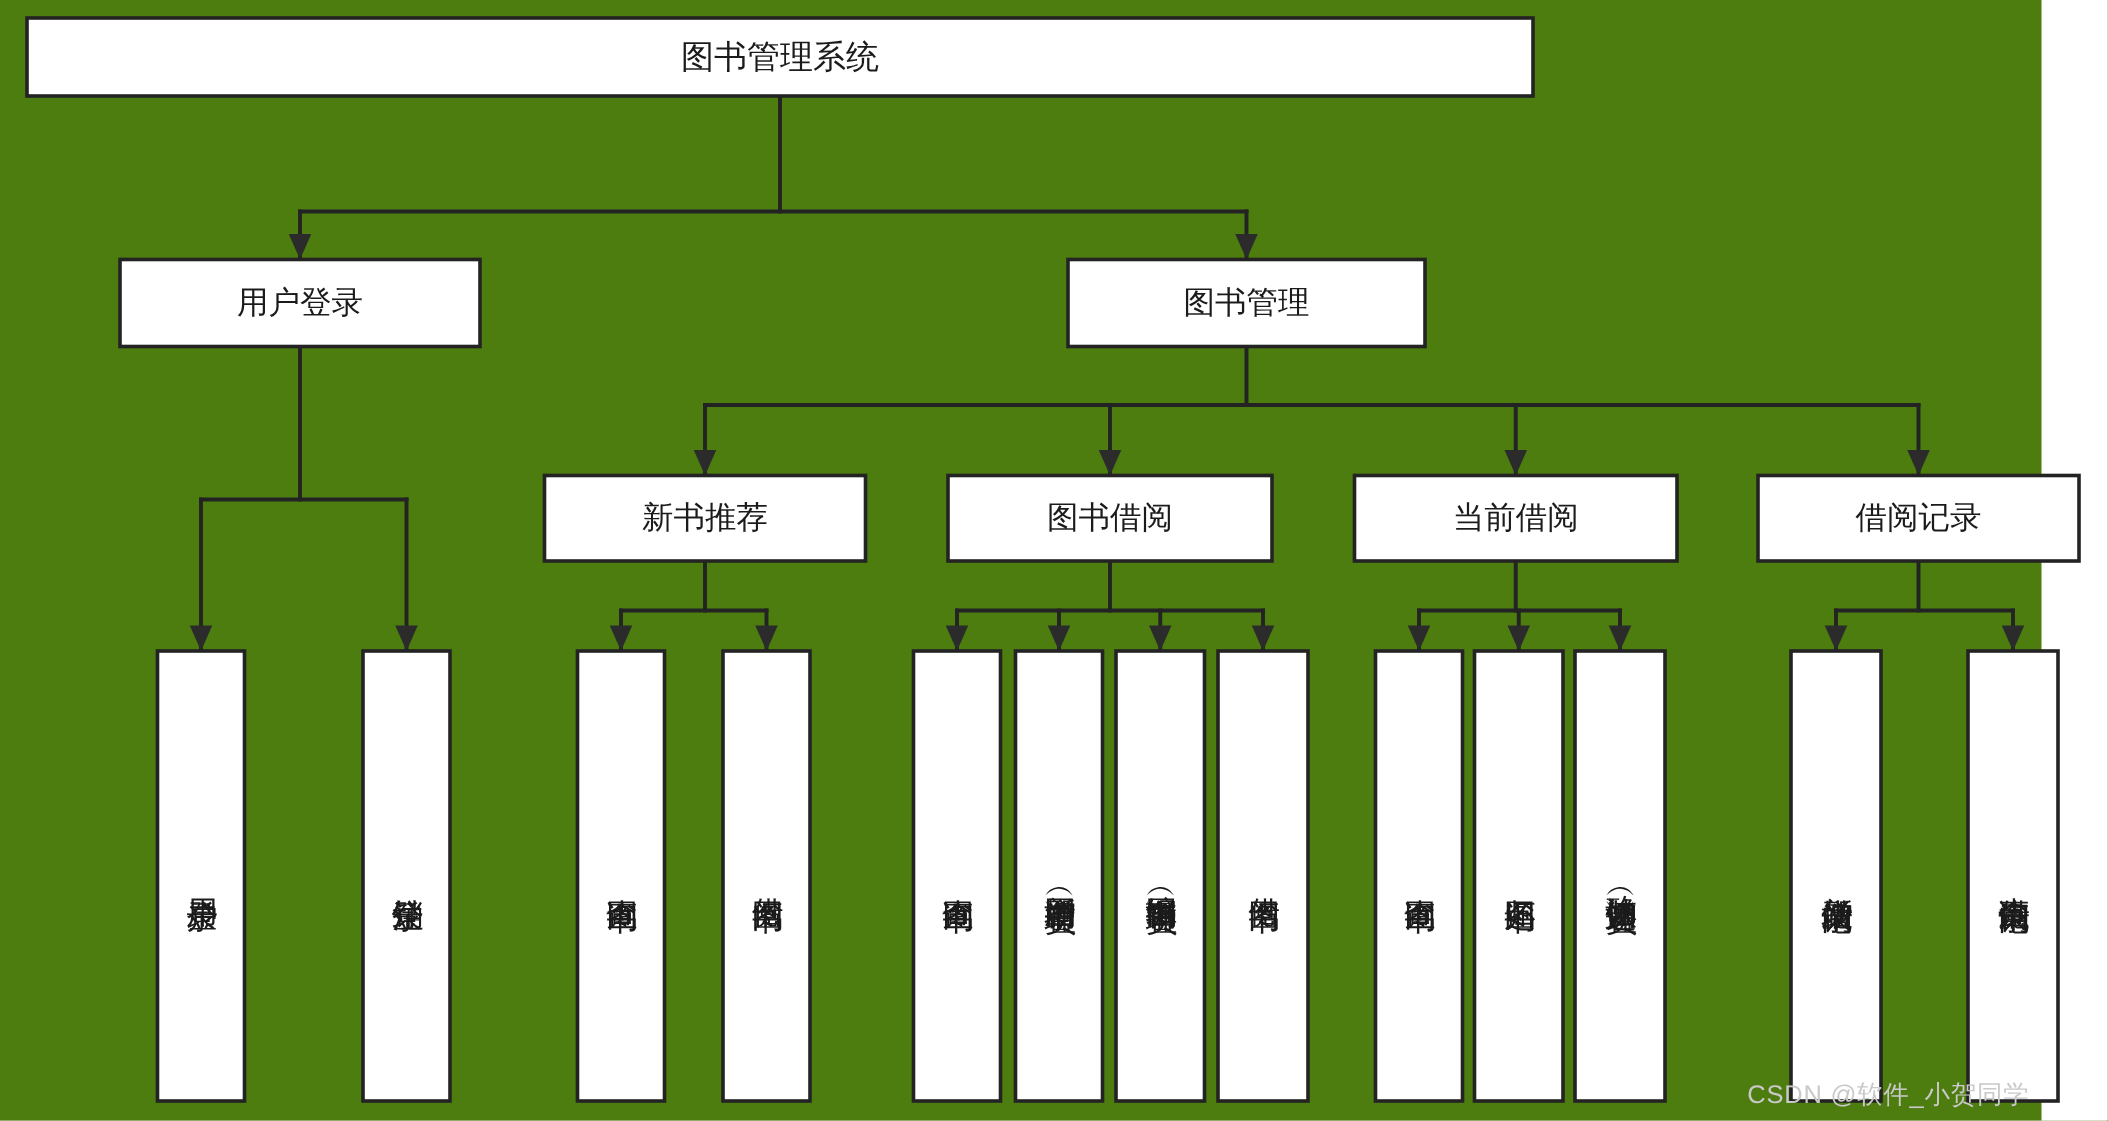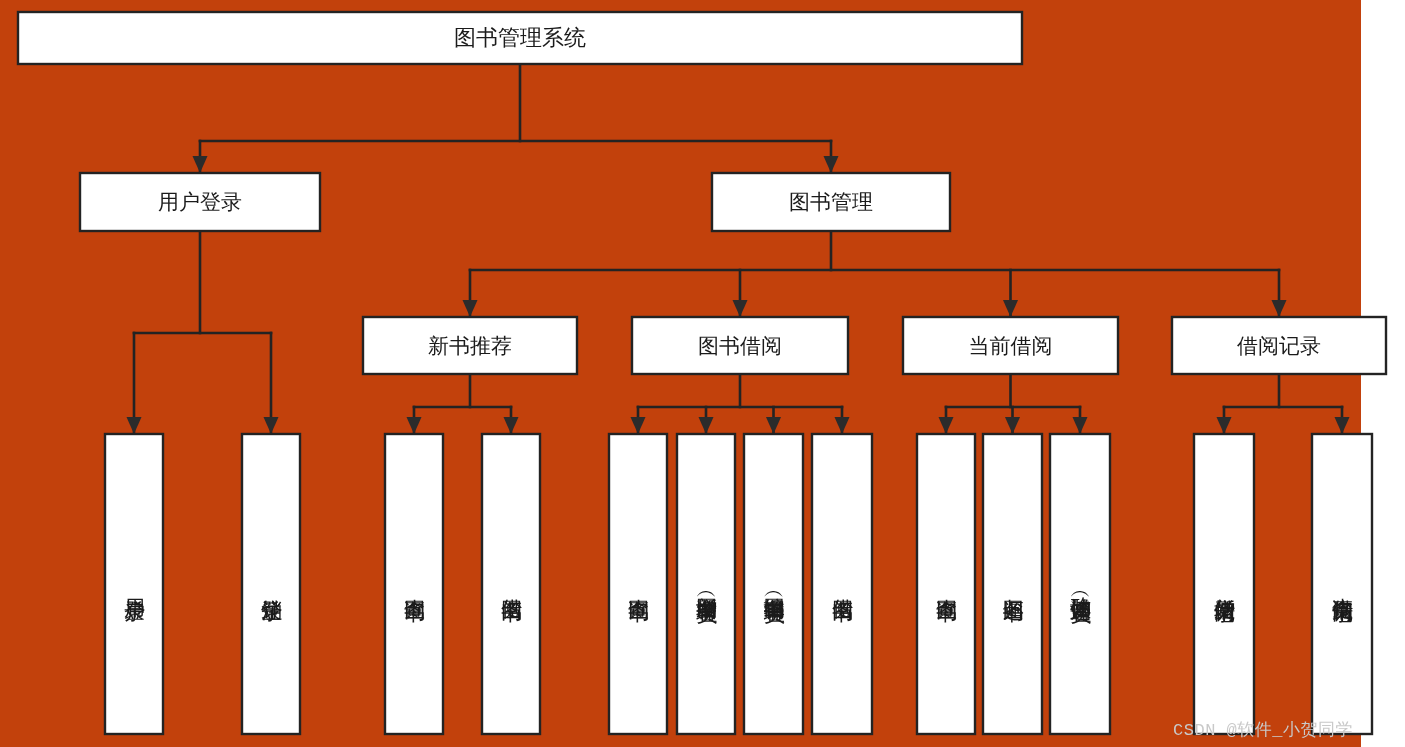--- a/index.html
+++ b/index.html
@@ -11,21 +11,21 @@
   body {
     width: 1405px;
     height: 747px;
     overflow: hidden;
     font-family: "DejaVu Sans", "Liberation Sans", sans-serif;
   }
   #diagram-root {
     position: relative;
     width: 1361px;
     height: 747px;
-    background: #c2410c;
+    background: #4d7c0f;
   }
   svg#tree-svg {
     position: absolute;
     left: 0;
     top: 0;
     width: 1405px;
     height: 747px;
     display: block;
   }
   .node-box {
@@ -71,21 +71,21 @@
     align-items: center;
     justify-content: center;
     text-align: center;
     pointer-events: none;
     overflow: hidden;
   }
   .watermark {
     position: absolute;
     right: 8px;
     bottom: 6px;
-    font-family: Liberation Mono, monospace;
+    font-family: Liberation Sans, sans-serif;
     font-size: 17px;
     color: #c9c9c9;
     letter-spacing: 0.5px;
     user-select: none;
     white-space: nowrap;
   }
 </style>
 </head>
 <body>
 

